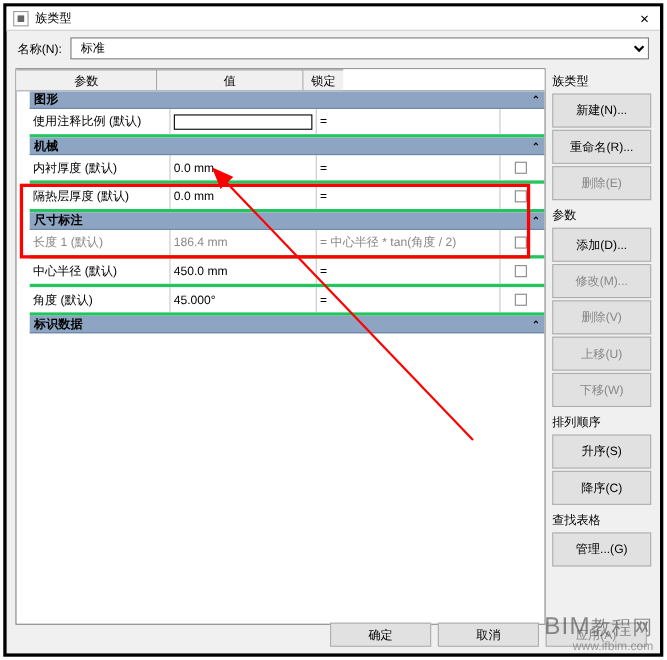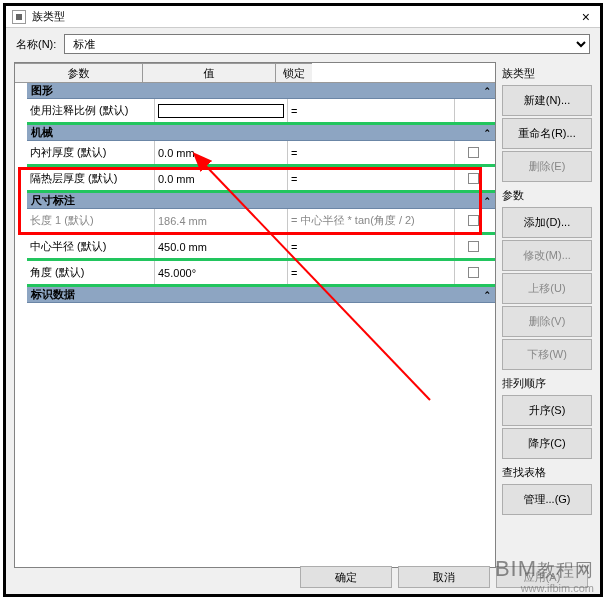--- a/index.html
+++ b/index.html
@@ -126,22 +126,22 @@
     </div>
 
     <div class="right">
       <div class="group-label">族类型</div>
       <div class="btn">新建(N)...</div>
       <div class="btn">重命名(R)...</div>
       <div class="btn disabled">删除(E)</div>
       <div class="group-label">参数</div>
       <div class="btn">添加(D)...</div>
       <div class="btn disabled">修改(M)...</div>
+      <div class="btn disabled">删除(V)</div>
       <div class="btn disabled">上移(U)</div>
-      <div class="btn disabled">删除(V)</div>
       <div class="btn disabled">下移(W)</div>
       <div class="group-label">排列顺序</div>
       <div class="btn">升序(S)</div>
       <div class="btn">降序(C)</div>
       <div class="group-label">查找表格</div>
       <div class="btn">管理...(G)</div>
     </div>
   </div>
 
   <div class="footer">

